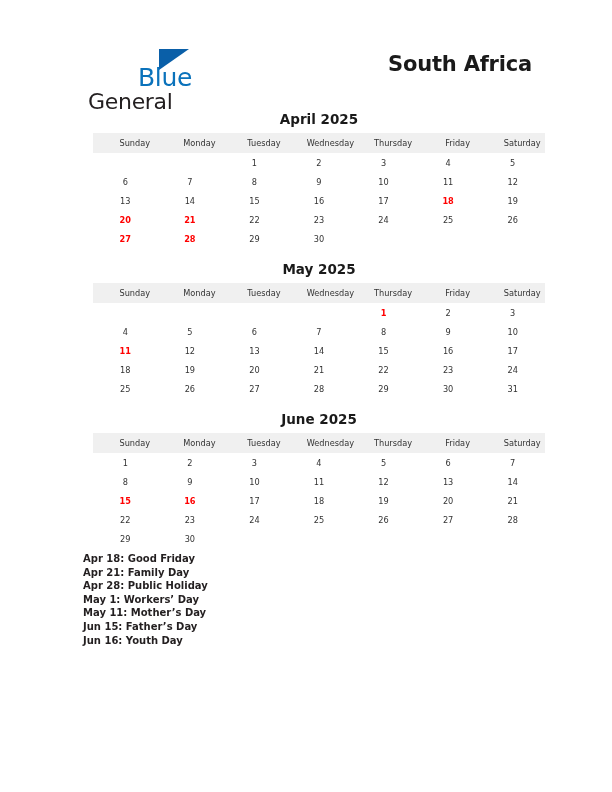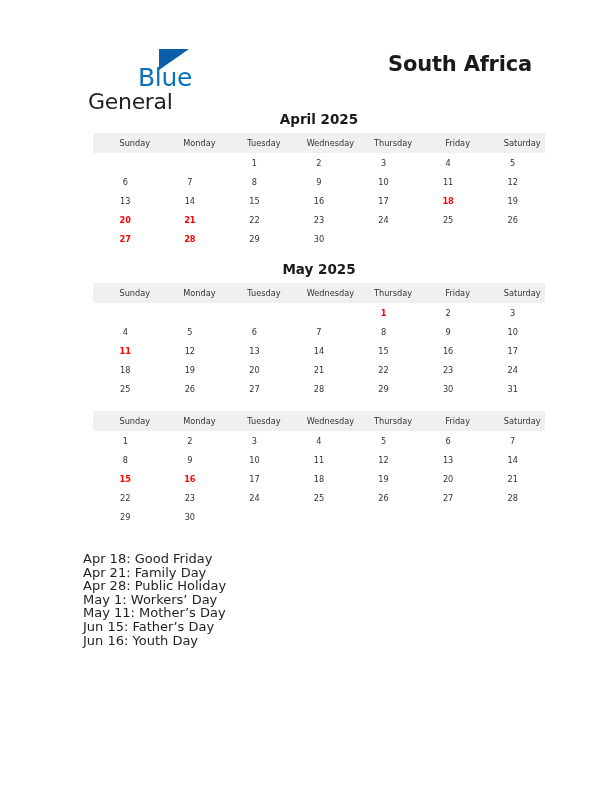--- a/index.html
+++ b/index.html
@@ -124,25 +124,26 @@
   }
 
   
   .holiday-list {
     position: absolute;
     left: 83px;
     top: 552px;
     width: 300px;
   }
   .holiday-item {
-    font-size: 13px;
+    font-size: 10px;
     color: #231f20;
     line-height: 13.6px;
     font-family: "DejaVu Sans", sans-serif;
     white-space: nowrap;
+    font-weight: bold;
   }
 </style>
 </head>
 <body>
 
 <div class="header">
   <div class="logo">
     <span class="logo-general">General</span>
     <span class="logo-triangle"></span>
     <span class="logo-blue">Blue</span>
@@ -271,20 +272,21 @@
             <td class="">27</td>
             <td class="">28</td>
             <td class="">29</td>
             <td class="">30</td>
             <td class="">31</td>
           </tr>
         </tbody>
       </table>
     </div>
     <div class="month-block" style="top: 403px;">
+      <div class="month-title">June 2025</div>
       <table class="cal">
         <thead>
           <tr>
             <th>Sunday</th>
             <th>Monday</th>
             <th>Tuesday</th>
             <th>Wednesday</th>
             <th>Thursday</th>
             <th>Friday</th>
             <th>Saturday</th>

